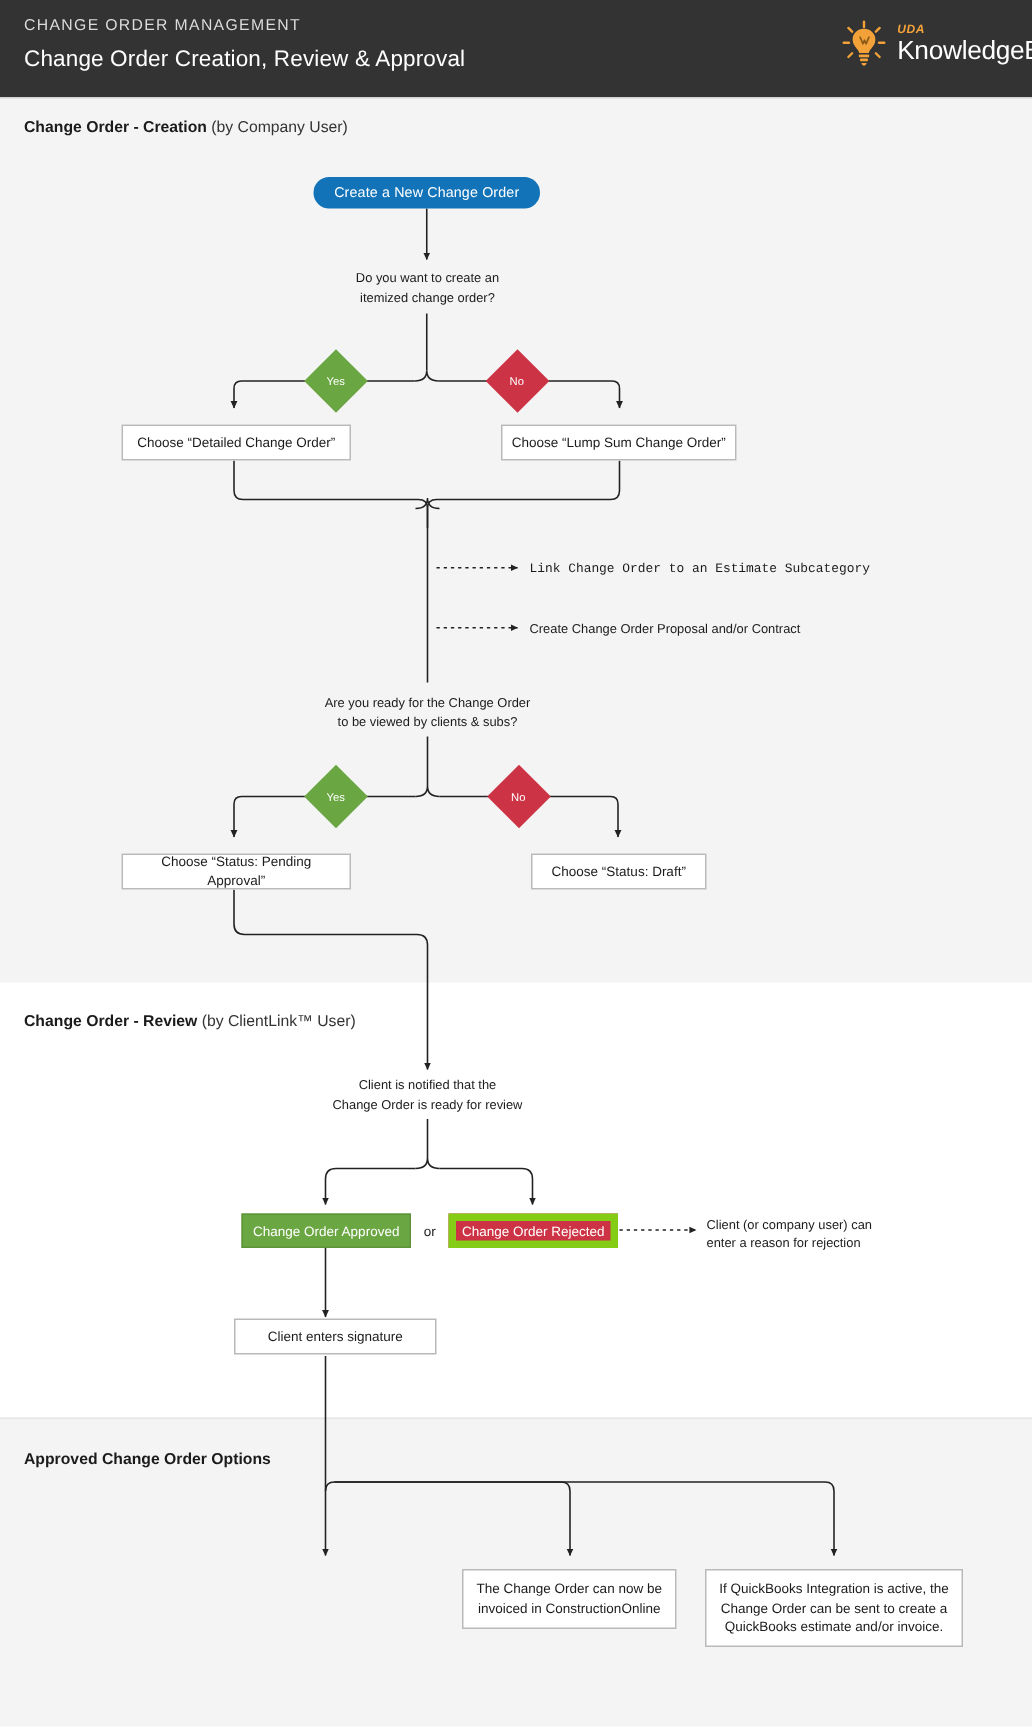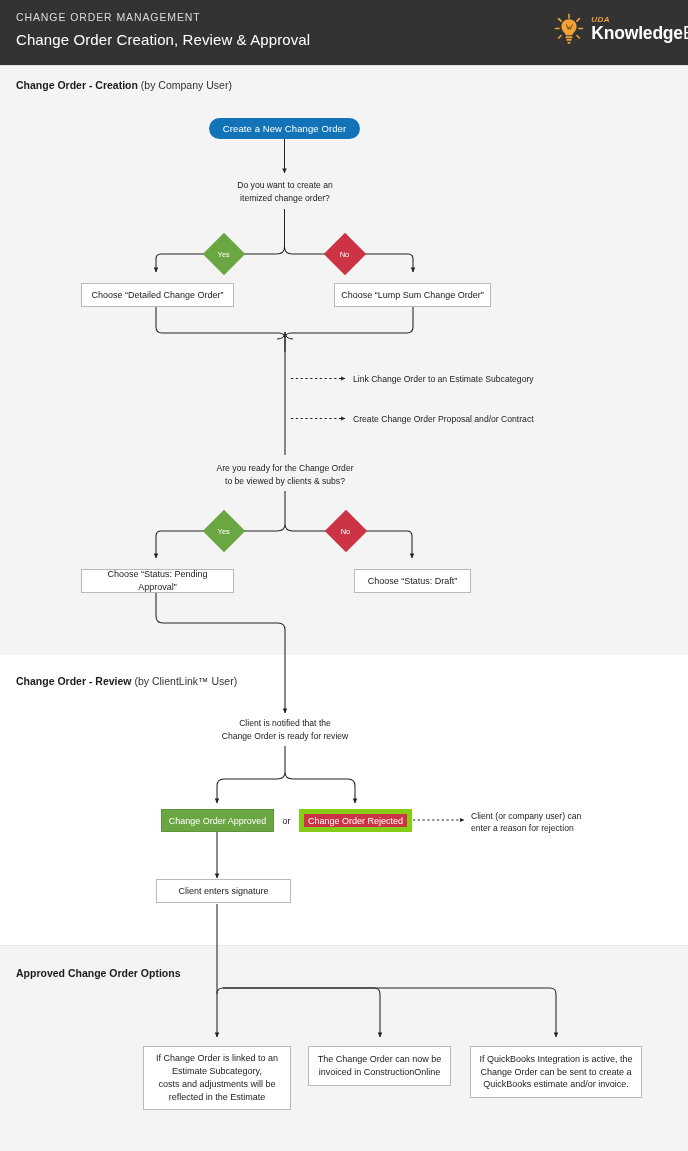--- a/index.html
+++ b/index.html
@@ -25,21 +25,21 @@
   }
   #header .htitle{
     position:absolute;left:16px;top:31px;
     font-size:15px;color:#ffffff;font-weight:400;letter-spacing:.1px;
   }
   #logo{position:absolute;right:14px;top:9px;height:40px;display:flex;align-items:center;gap:7px;}
   #logo .bulb{width:30px;height:32px;position:relative;flex:0 0 auto;}
   #logo .lgtext{display:flex;flex-direction:column;line-height:1;}
   #logo .uda{font-size:8px;font-weight:700;font-style:italic;color:#f3a23a;letter-spacing:.4px;margin-bottom:1px;}
   #logo .kb{font-size:17.5px;color:#ffffff;font-weight:400;letter-spacing:-.2px;white-space:nowrap;}
-  #logo .kb b{font-weight:700;}
+  #logo .kb b{font-weight:400;}
 
   
   .band{position:absolute;left:0;width:688px;}
   #band-creation{top:65px;height:590px;background:#f4f4f4;border-top:1px solid #e2e2e2;}
   #band-review{top:655px;height:290px;background:#ffffff;}
   #band-options{top:945px;height:206px;background:#f4f4f4;border-top:1px solid #e6e6e6;}
 
   .section-title{
     position:absolute;font-size:10.5px;color:#1b1b1b;font-weight:700;white-space:nowrap;
   }
@@ -225,21 +225,21 @@
     </div>
 
   <div class="node diamond no" style="left:330px;top:239px;">
       <span>No</span>
     </div>
 
   <div class="node boxnode" style="left:81px;top:283px;width:153px;height:24px;">Choose “Detailed Change Order”</div>
 
   <div class="node boxnode" style="left:334px;top:283px;width:157px;height:24px;">Choose “Lump Sum Change Order”</div>
 
-  <div class="node sidetext" style="left:353px;top:371px;width:280px;height:16px;">Link Change Order to an Estimate Subcategory</div>
+  <div class="node sidetext" style="left:353px;top:371px;width:280px;height:16px;font-family:Liberation Mono, monospace;">Link Change Order to an Estimate Subcategory</div>
 
   <div class="node sidetext" style="left:353px;top:411px;width:290px;height:16px;">Create Change Order Proposal and/or Contract</div>
 
   <div class="node plaintext" style="left:185px;top:459px;width:200px;height:32px;white-space:pre-line;">Are you ready for the Change Order
 to be viewed by clients &amp; subs?</div>
 
   <div class="node diamond yes" style="left:209px;top:516px;">
       <span>Yes</span>
     </div>
 
@@ -258,24 +258,20 @@
 
   <div class="node orlabel" style="left:276px;top:809px;width:21px;height:23px;">or</div>
 
   <div class="node statusbox rejected" style="left:299px;top:809px;width:113px;height:23px;">Change Order Rejected</div>
 
   <div class="node sidetext" style="left:471px;top:812px;width:190px;height:20px;white-space:pre-line;line-height:1.45;">Client (or company user) can
 enter a reason for rejection</div>
 
   <div class="node boxnode" style="left:156px;top:879px;width:135px;height:24px;">Client enters signature</div>
 
-  <div class="node boxnode" style="left:143px;top:1046px;width:148px;height:64px;white-space:pre-line;">If Change Order is linked to an
-Estimate Subcategory,
-costs and adjustments will be
-reflected in the Estimate</div>
 
   <div class="node boxnode" style="left:308px;top:1046px;width:143px;height:40px;white-space:pre-line;">The Change Order can now be
 invoiced in ConstructionOnline</div>
 
   <div class="node boxnode" style="left:470px;top:1046px;width:172px;height:52px;white-space:pre-line;">If QuickBooks Integration is active, the
 Change Order can be sent to create a
 QuickBooks estimate and/or invoice.</div>
 
 </div>
 

